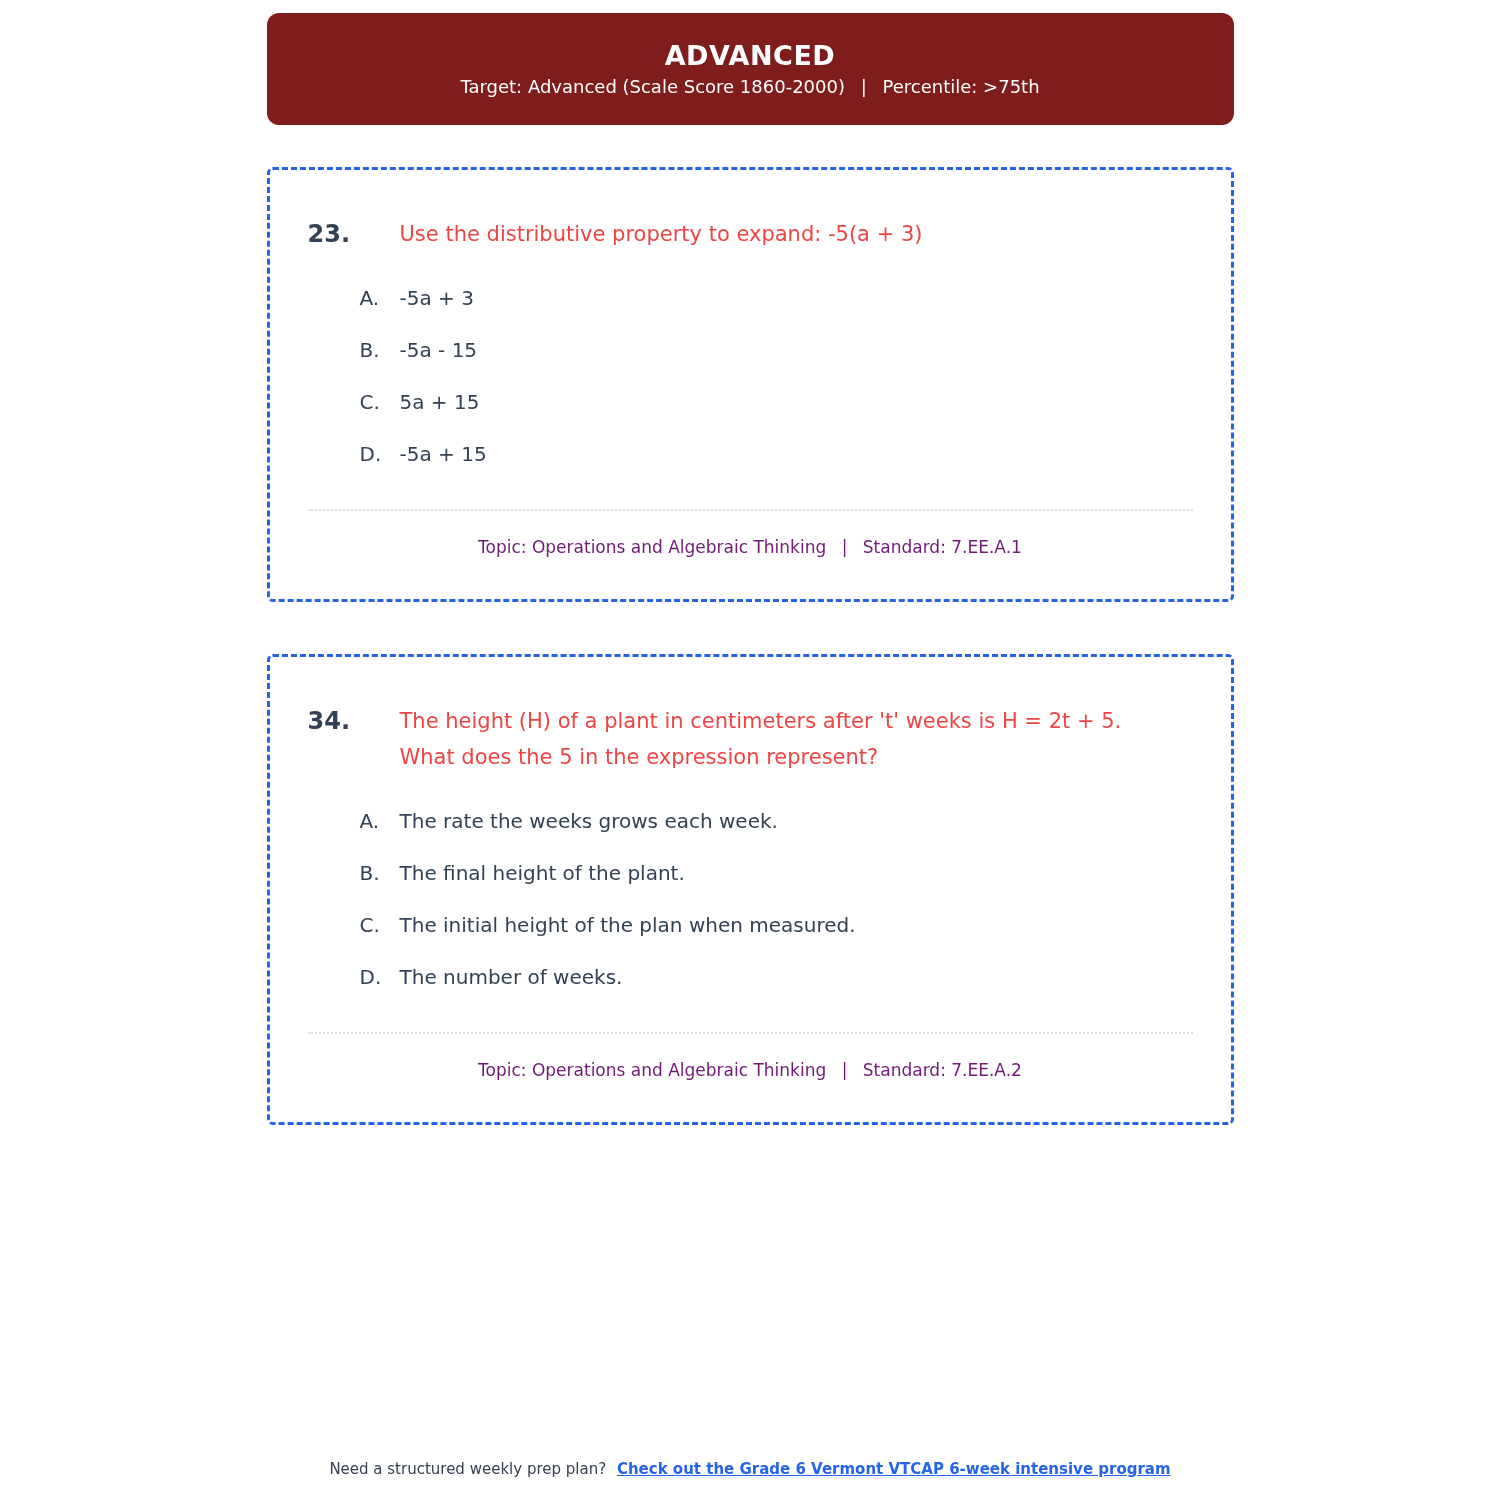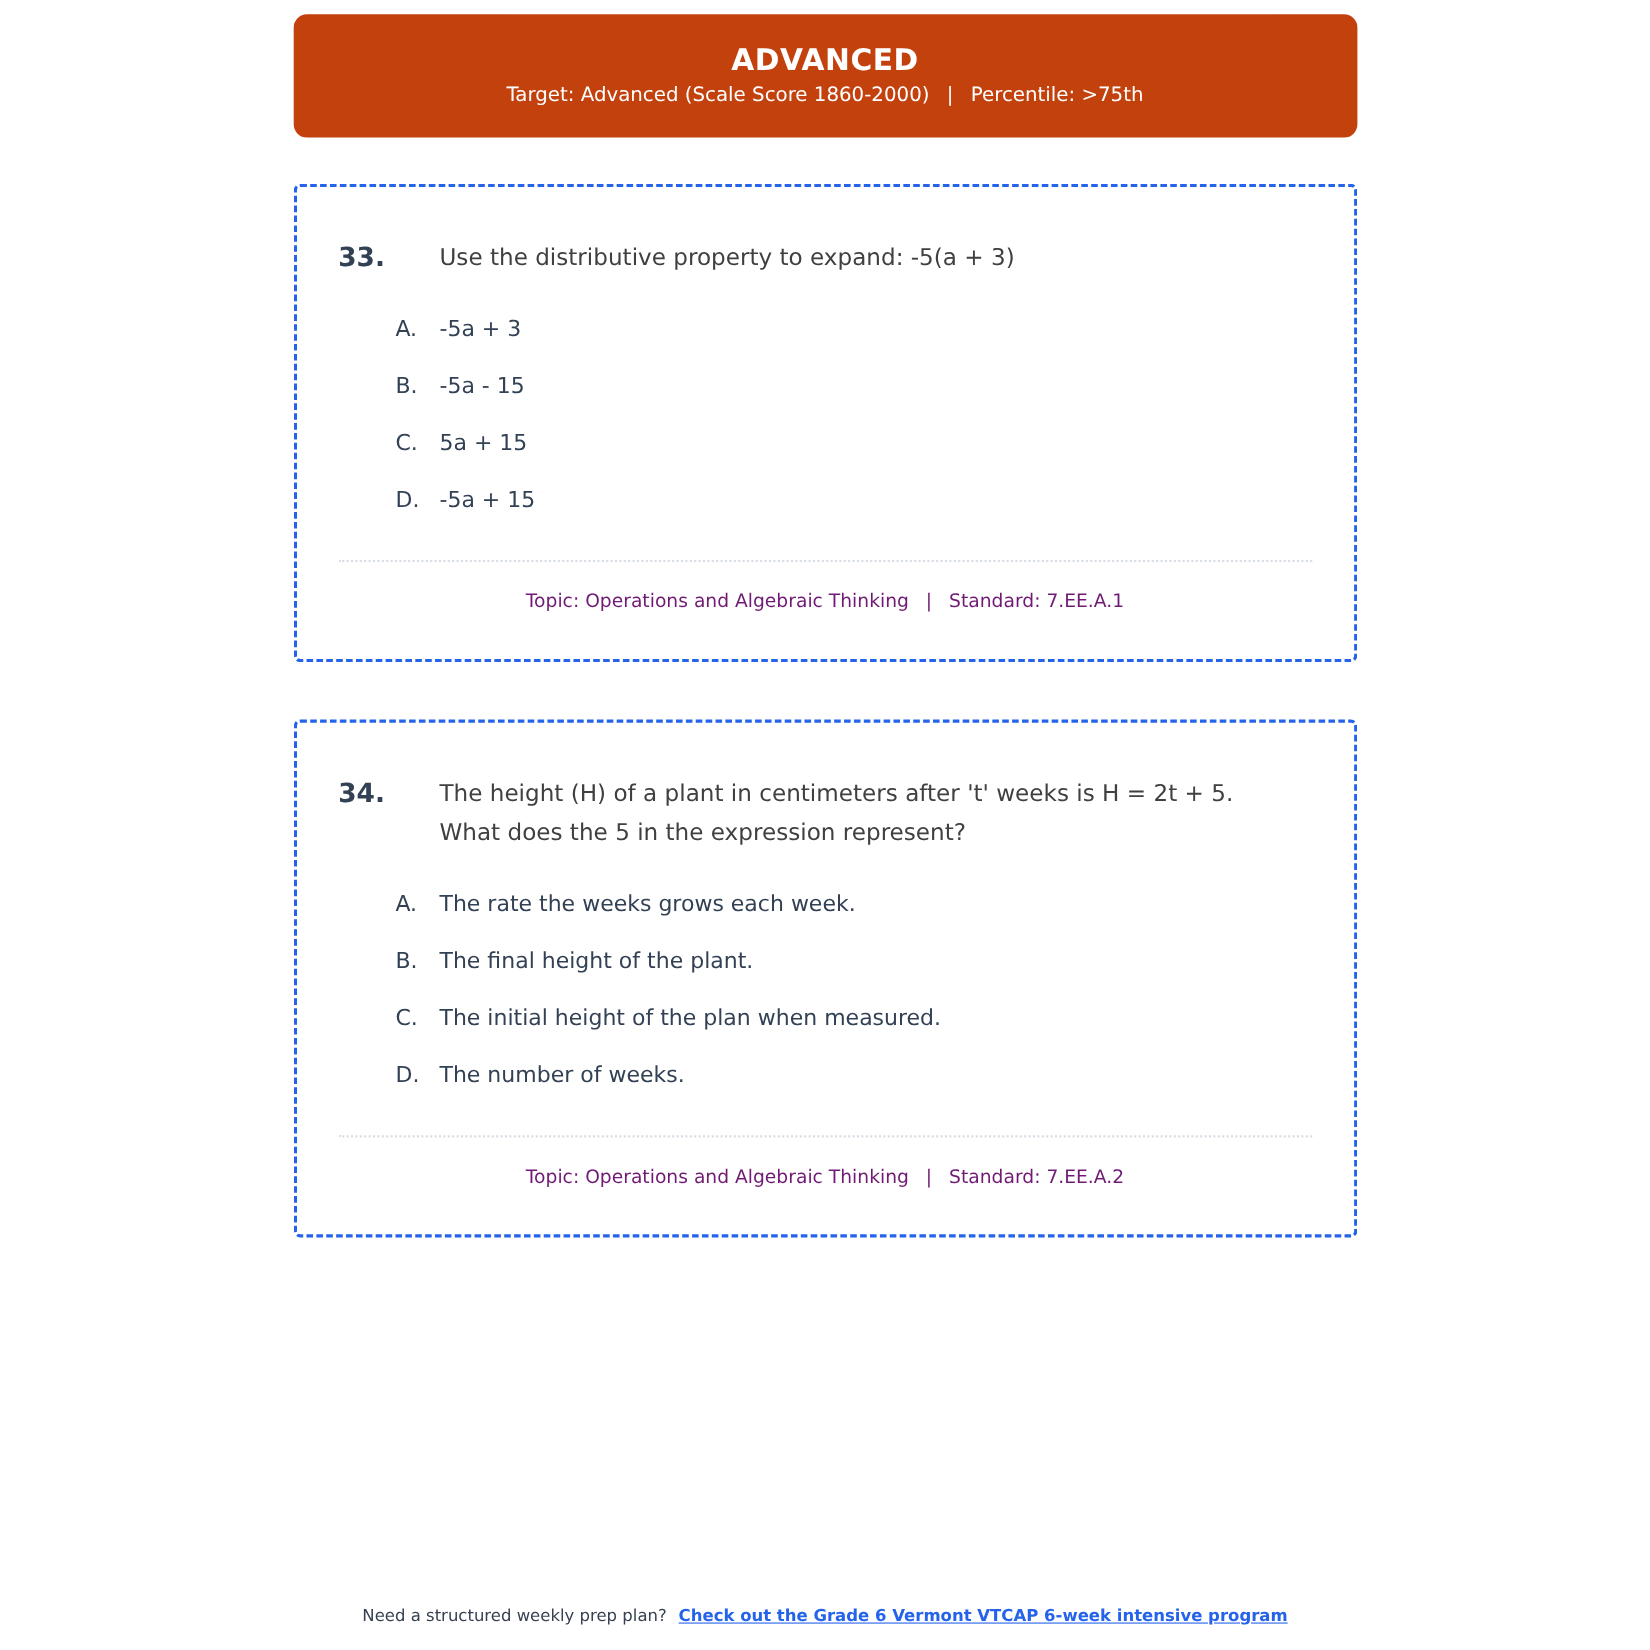--- a/index.html
+++ b/index.html
@@ -12,21 +12,21 @@
     position: relative;
     overflow: hidden;
   }
   .container {
     width: 967px;
     margin: 0 auto;
     padding-top: 13px;
   }
   
   .band {
-    background: #c2410c;
+    background: #7f1d1d;
     border-radius: 12px;
     text-align: center;
     padding: 27px 20px 26px;
   }
   .band-title {
     color: #ffffff;
     font-size: 27px;
     font-weight: 700;
     letter-spacing: 0.5px;
     line-height: 1.2;
@@ -51,21 +51,21 @@
   .q-num {
     flex: 0 0 92px;
     font-size: 24px;
     font-weight: 700;
     color: #334155;
     line-height: 1.5;
   }
   .q-text {
     margin: 0;
     font-size: 21px;
-    color: #404040;
+    color: #ef4444;
     line-height: 1.75;
     max-width: 780px;
   }
   .options {
     list-style: none;
     margin: 32px 0 0;
     padding: 0 0 0 52px;
   }
   .options li {
     display: flex;
@@ -114,21 +114,21 @@
     <div class="band-title">ADVANCED</div>
     <div class="band-sub">
       <span>Target: Advanced (Scale Score 1860-2000)</span>
       <span class="sep">|</span>
       <span>Percentile: &gt;75th</span>
     </div>
   </div>
 
   <section class="card">
     <div class="q-row">
-      <span class="q-num">33.</span>
+      <span class="q-num">23.</span>
       <p class="q-text">Use the distributive property to expand: -5(a + 3)</p>
     </div>
     <ul class="options">
       <li>
         <span class="opt-letter">A.</span>
         <span class="opt-text">-5a + 3</span>
       </li>
       <li>
         <span class="opt-letter">B.</span>
         <span class="opt-text">-5a - 15</span>

